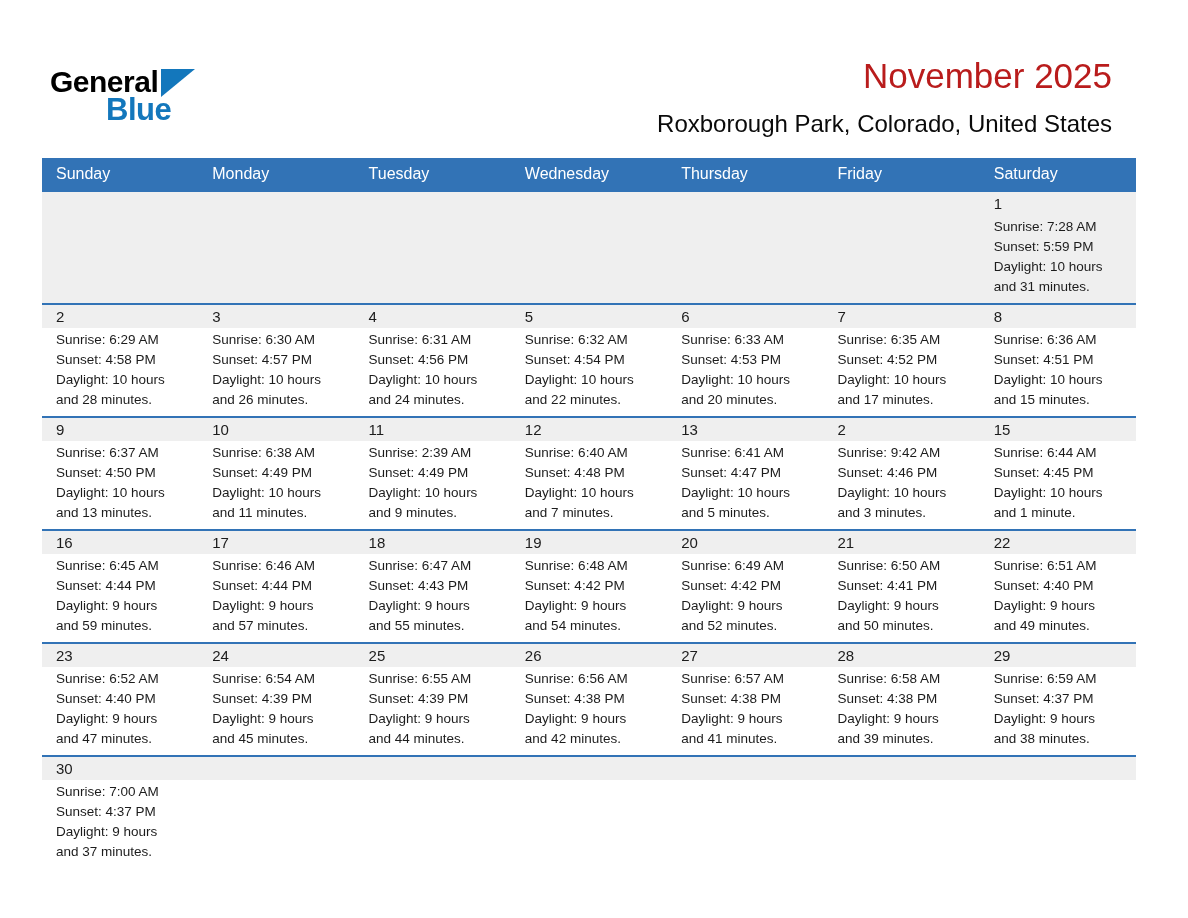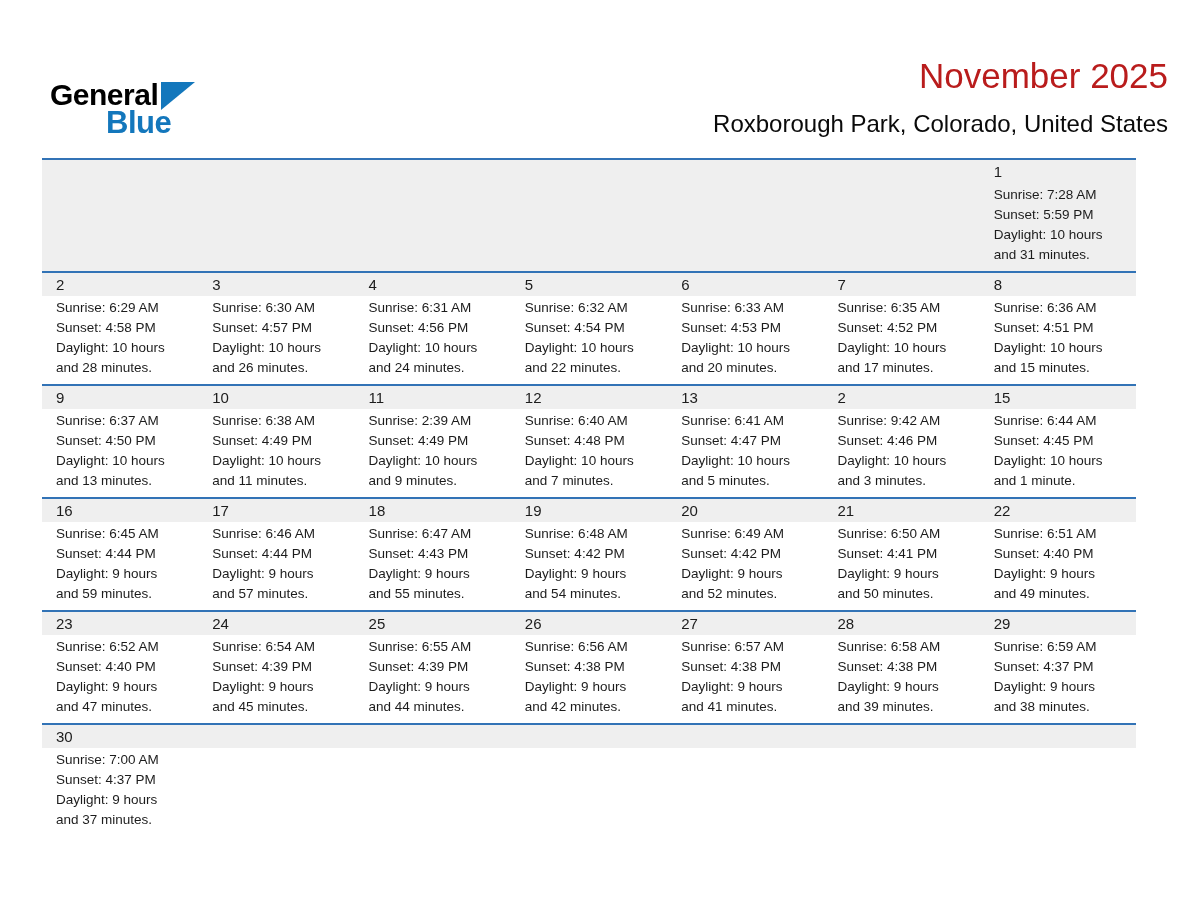--- a/index.html
+++ b/index.html
@@ -14,22 +14,22 @@
     background: #ffffff;
     font-family: "Liberation Sans", sans-serif;
     color: var(--text-dark);
   }
   body { height: 918px; overflow: hidden; }
 
   
   .top {
     display: flex;
     justify-content: space-between;
-    align-items: flex-end;
-    padding: 54px 20px 0 50px;
+    align-items: center;
+    padding: 54px 76px 0 50px;
   }
   .logo { line-height: 1; }
   .logo-top { display: flex; align-items: flex-start; }
   .logo-general {
     font-size: 30px;
     font-weight: 700;
     letter-spacing: -0.5px;
     color: #000000;
   }
   .logo-flag { margin-left: 3px; margin-top: 2px; display: block; }
@@ -114,20 +114,29 @@
       <div class="logo-blue">Blue</div>
     </div>
 
     <div class="titles">
       <div class="month-title">November 2025</div>
       <div class="location">Roxborough Park, Colorado, United States</div>
     </div>
   </div>
 
   <div class="calendar">
+    <div class="weekday-row" id="weekday-row">
+        <div class="weekday-cell">Sunday</div>
+        <div class="weekday-cell">Monday</div>
+        <div class="weekday-cell">Tuesday</div>
+        <div class="weekday-cell">Wednesday</div>
+        <div class="weekday-cell">Thursday</div>
+        <div class="weekday-cell">Friday</div>
+        <div class="weekday-cell">Saturday</div>
+      </div>
     <div id="weeks">
         <div class="week-row first-week">
           <div class="day-cell empty-cell">
             <div class="day-number"></div>
           </div>
           <div class="day-cell empty-cell">
             <div class="day-number"></div>
           </div>
           <div class="day-cell empty-cell">
             <div class="day-number"></div>

